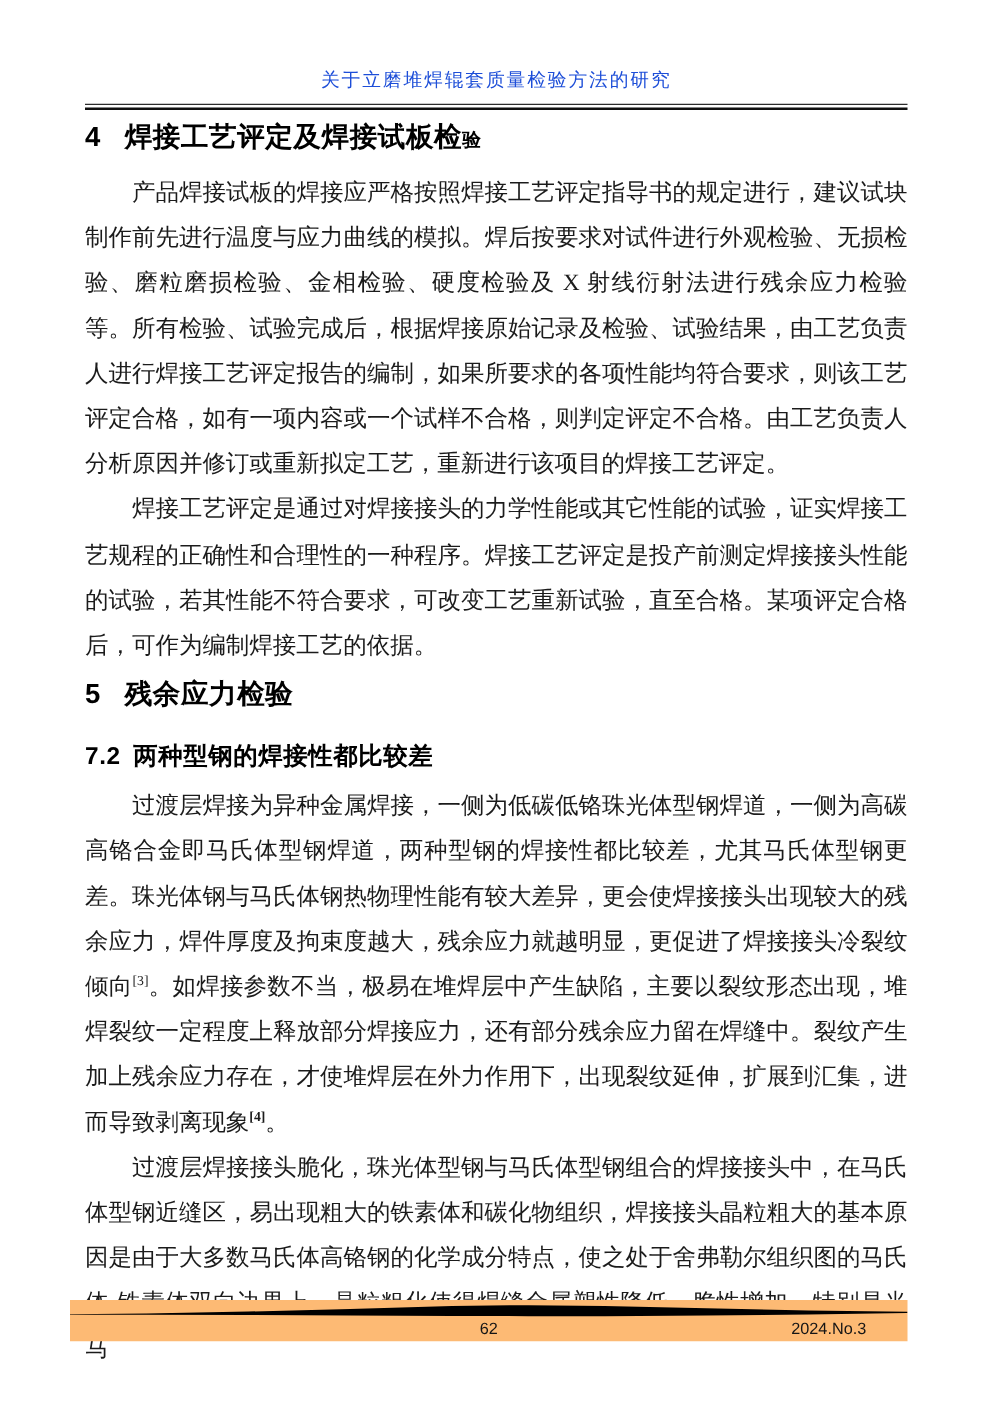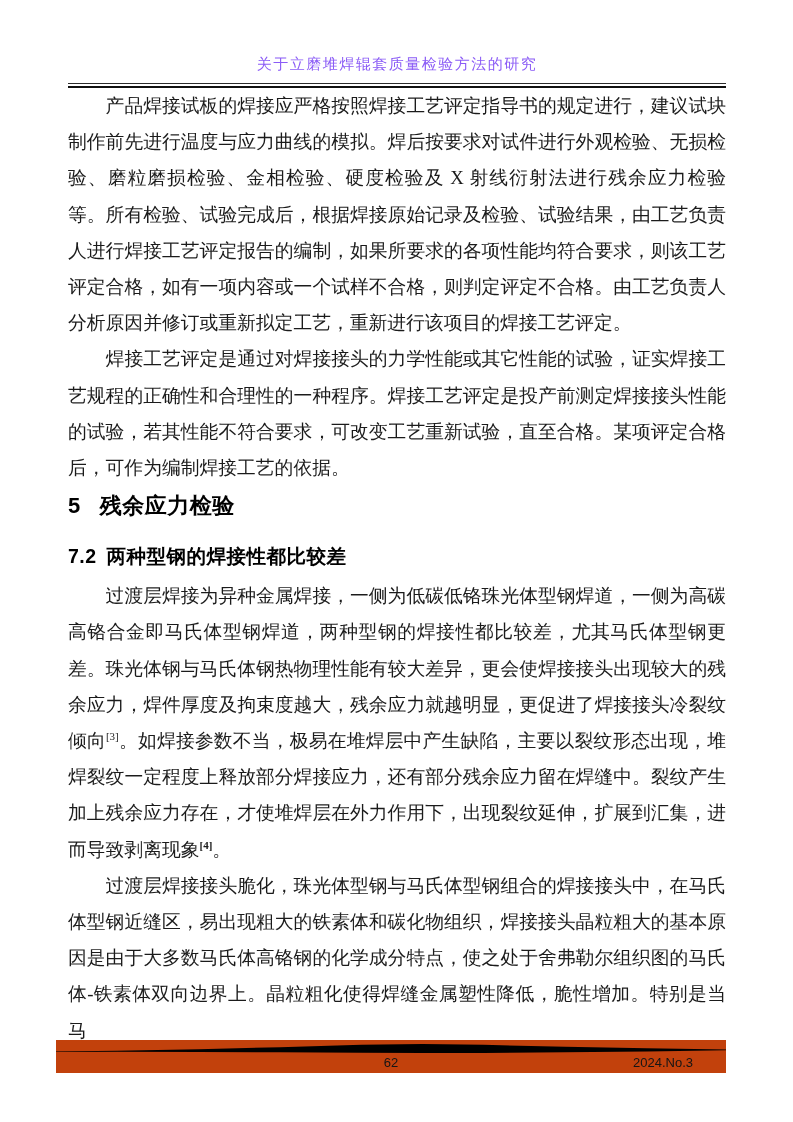--- a/index.html
+++ b/index.html
@@ -13,21 +13,21 @@
     padding: 55px 67px 0 68px;
     overflow: hidden;
     font-family: "Liberation Serif", "DejaVu Serif", serif;
     color: #1b1b1b;
   }
   
   .running-title {
     text-align: center;
     font-size: 15px;
     letter-spacing: 1.5px;
-    color: #8b5cf6;
+    color: #1d4ed8;
     margin-bottom: 9px;
   }
   .header-rules { height: 0; border-top: 1px solid #2b2b2b; margin-bottom: 2px; }
   .header-rules-2 { height: 0; border-top: 2px solid #101010; }
   
   .sec-heading {
     font-family: "Liberation Sans", "DejaVu Sans", sans-serif;
     font-weight: 700;
     color: #000000;
     font-size: 22px;
@@ -64,21 +64,21 @@
     vertical-align: super;
     letter-spacing: 0;
   }
   .ref-sup.bold { font-weight: 700; }
   
   .page-footer {
     position: absolute;
     left: 56px;
     right: 67px;
     top: 1040px;
-    background: #c2410c;
+    background: #fdba74;
     padding-top: 3px;
   }
   .footer-bar-svg { display: block; width: 100%; height: 11px; }
   .footer-meta {
     position: relative;
     height: 18px;
     margin-top: 1px;
     font-family: "Liberation Sans", "DejaVu Sans", sans-serif;
     font-size: 13px;
     color: #151515;
@@ -97,20 +97,21 @@
 <div class="page">
 
   <header>
     <div class="running-title">关于立磨堆焊辊套质量检验方法的研究</div>
     <div class="header-rules"></div>
     <div class="header-rules-2"></div>
   </header>
 
   <main>
 
+    <h1 class="sec-heading"><span class="sec-num">4</span><span>焊接工艺评定及焊接试板检</span><span class="small-suffix">验</span></h1>
 
     <p class="para">产品焊接试板的焊接应严格按照焊接工艺评定指导书的规定进行，建议试块制作前先进行温度与应力曲线的模拟。焊后按要求对试件进行外观检验、无损检验、磨粒磨损检验、金相检验、硬度检验及 X 射线衍射法进行残余应力检验等。所有检验、试验完成后，根据焊接原始记录及检验、试验结果，由工艺负责人进行焊接工艺评定报告的编制，如果所要求的各项性能均符合要求，则该工艺评定合格，如有一项内容或一个试样不合格，则判定评定不合格。由工艺负责人分析原因并修订或重新拟定工艺，重新进行该项目的焊接工艺评定。</p>
 
     <p class="para">焊接工艺评定是通过对焊接接头的力学性能或其它性能的试验，证实焊接工艺规程的正确性和合理性的一种程序。焊接工艺评定是投产前测定焊接接头性能的试验，若其性能不符合要求，可改变工艺重新试验，直至合格。某项评定合格后，可作为编制焊接工艺的依据。</p>
 
     <h1 class="sec-heading lvl1-tight"><span class="sec-num">5</span><span>残余应力检验</span></h1>
 
     <h2 class="subsec-heading"><span class="sec-num">7.2</span><span>两种型钢的焊接性都比较差</span></h2>
 
     <p class="para"><span>过渡层焊接为异种金属焊接，一侧为低碳低铬珠光体型钢焊道，一侧为高碳高铬合金即马氏体型钢焊道，两种型钢的焊接性都比较差，尤其马氏体型钢更差。珠光体钢与马氏体钢热物理性能有较大差异，更会使焊接接头出现较大的残余应力，焊件厚度及拘束度越大，残余应力就越明显，更促进了焊接接头冷裂纹倾向</span><sup class="ref-sup">[3]</sup><span>。如焊接参数不当，极易在堆焊层中产生缺陷，主要以裂纹形态出现，堆焊裂纹一定程度上释放部分焊接应力，还有部分残余应力留在焊缝中。裂纹产生加上残余应力存在，才使堆焊层在外力作用下，出现裂纹延伸，扩展到汇集，进而导致剥离现象</span><sup class="ref-sup bold">[4]</sup><span>。</span></p>

